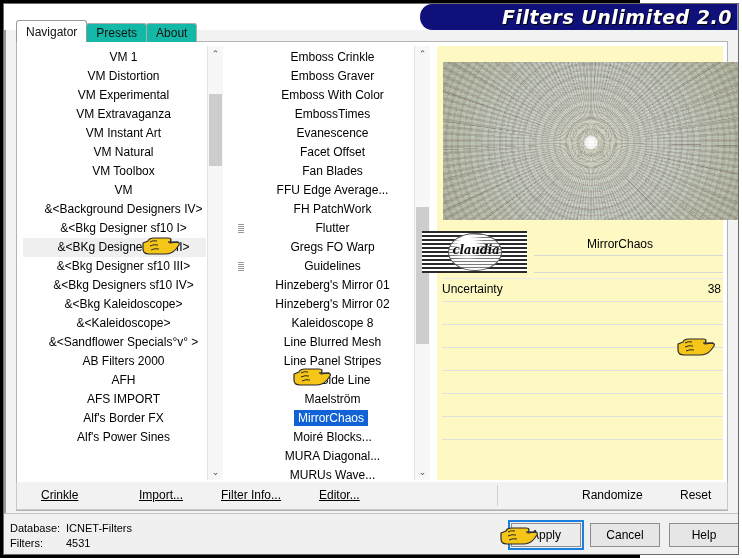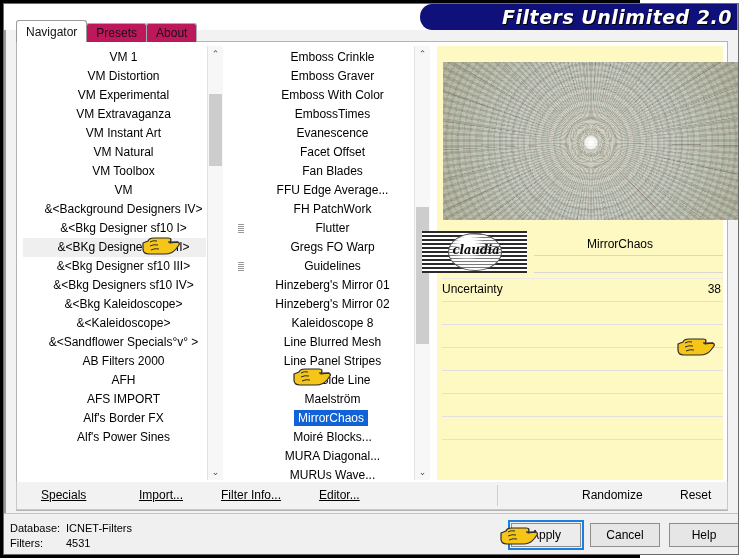--- a/index.html
+++ b/index.html
@@ -79,21 +79,21 @@
     height: 22px;
     display: flex;
     align-items: flex-end;
     z-index: 5;
   }
   .tab {
     height: 19px;
     padding: 0 9px;
     line-height: 19px;
     font-size: 12px;
-    background: #be185d;
+    background: #14b8a6;
     border: 1px solid #adadad;
     border-bottom: none;
     border-top-left-radius: 3px;
     border-top-right-radius: 3px;
     margin-right: -1px;
     color: #111;
     white-space: nowrap;
     box-sizing: border-box;
   }
   .tab.active {
@@ -520,21 +520,21 @@
             </div>
             <div class="prow">
               <span class="plabel"></span>
               <span class="pvalue"></span>
             </div>
           </div>
       </div>
     </div>
 
     <div id="actionbar">
-      <div class="linkbtn" style="left:24px;"><u>Specials</u></div>
+      <div class="linkbtn" style="left:24px;"><u>Crinkle</u></div>
       <div class="linkbtn" style="left:122px;"><u>Import...</u></div>
       <div class="linkbtn" style="left:204px;"><u>Filter Info...</u></div>
       <div class="linkbtn" style="left:302px;"><u>Editor...</u></div>
       <div id="ab-divider"></div>
       <div class="linkbtn" style="left:565px;">Randomize</div>
       <div class="linkbtn" style="left:663px;">Reset</div>
     </div>
 
     <div id="statusbar">
       <div class="stat-line stat-k" style="top:8px;">Database:</div>

